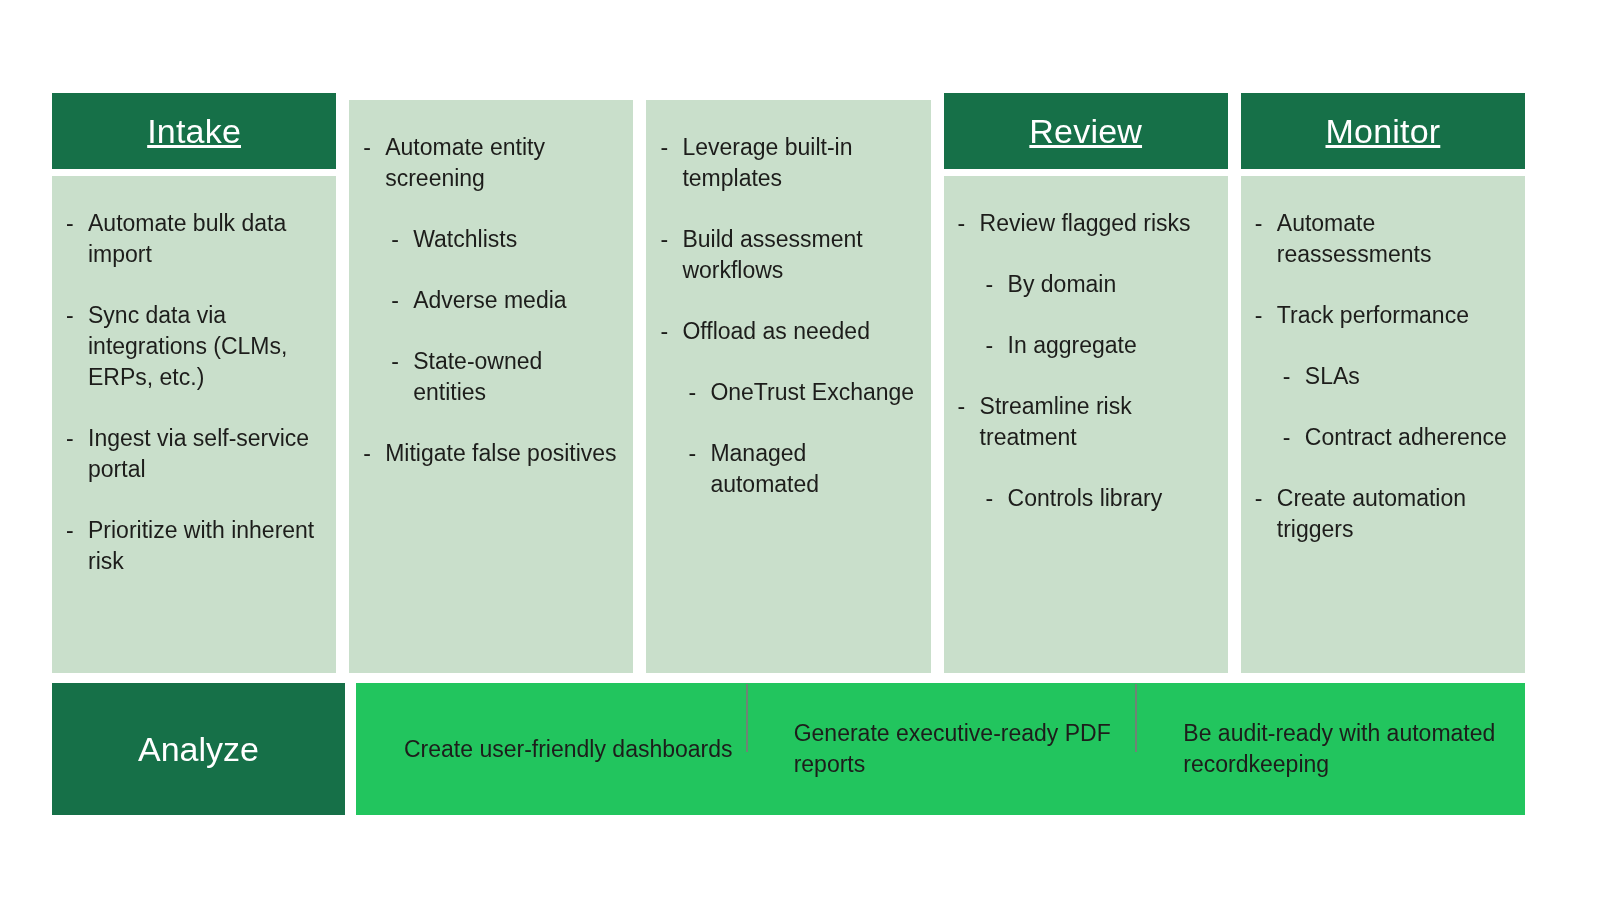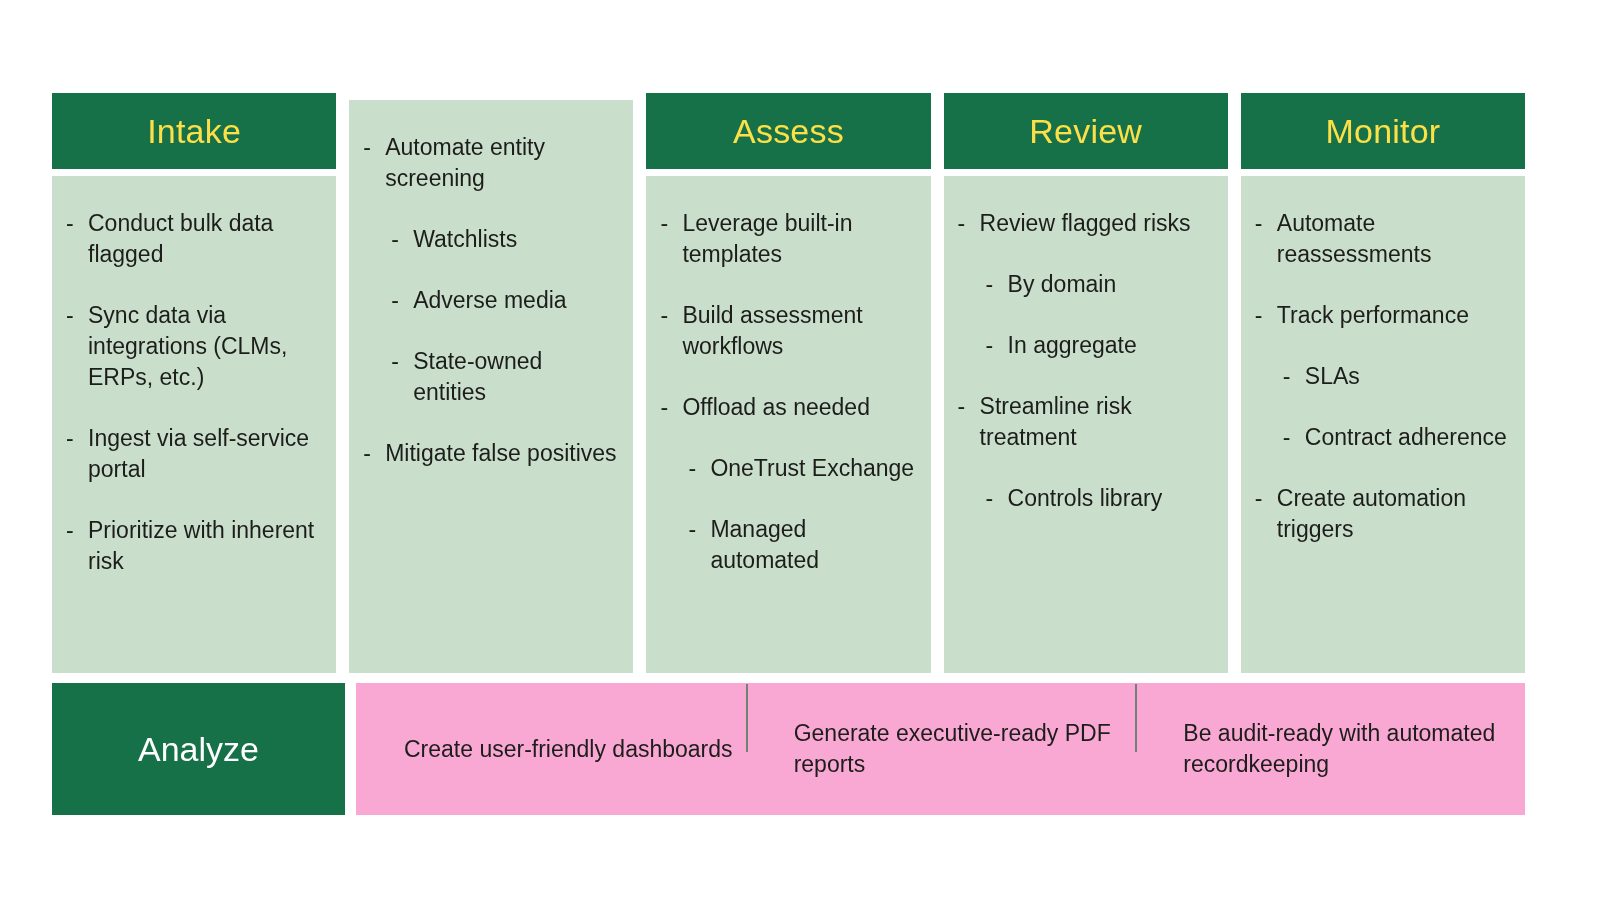--- a/index.html
+++ b/index.html
@@ -35,25 +35,26 @@
   }
   .stage-header {
     height: 76px;
     background: #167048;
     display: flex;
     align-items: center;
     justify-content: center;
     flex: 0 0 auto;
   }
   .stage-header span {
-    color: #fde047;
+    color: #ffffff;
     font-size: 34px;
     line-height: 1;
     font-weight: 400;
     letter-spacing: 0.2px;
+    text-decoration: underline;
   }
   .stage-body {
     margin-top: 7px;
     background: #c9dfcb;
     flex: 1 1 auto;
     padding: 32px 14px 10px 14px;
     box-sizing: border-box;
   }
 
   ul.bullets, ul.subbullets {
@@ -108,24 +109,23 @@
     justify-content: center;
   }
   .analyze-label span {
     color: #ffffff;
     font-size: 34px;
     line-height: 1;
     text-align: right;
   }
   .analyze-items {
     flex: 1 1 auto;
-    background: #f9a8d4;
+    background: #22c55e;
     display: flex;
     align-items: center;
-    justify-content: flex-end;
   }
   .analyze-item {
     flex: 1 1 0;
     padding: 0 0 0 48px;
     box-sizing: border-box;
     color: #1d1d1b;
     font-size: 23px;
     line-height: 31px;
     position: relative;
   }
@@ -146,21 +146,21 @@
 
   <div class="stages">
       <div class="stage">
         <div class="stage-header">
           <span>Intake</span>
         </div>
         <div class="stage-body">
           <ul class="bullets">
             <li class="bullet">
               <span class="dash">-</span>
-              <span class="btext">Conduct bulk data flagged</span>
+              <span class="btext">Automate bulk data import</span>
             </li>
             <li class="bullet">
               <span class="dash">-</span>
               <span class="btext">Sync data via integrations (CLMs, ERPs, etc.)</span>
             </li>
             <li class="bullet">
               <span class="dash">-</span>
               <span class="btext">Ingest via self-service portal</span>
             </li>
             <li class="bullet">
@@ -192,23 +192,20 @@
               </li>
             </ul>
             <li class="bullet">
               <span class="dash">-</span>
               <span class="btext">Mitigate false positives</span>
             </li>
           </ul>
         </div>
       </div>
       <div class="stage">
-        <div class="stage-header">
-          <span>Assess</span>
-        </div>
         <div class="stage-body">
           <ul class="bullets">
             <li class="bullet">
               <span class="dash">-</span>
               <span class="btext">Leverage built-in templates</span>
             </li>
             <li class="bullet">
               <span class="dash">-</span>
               <span class="btext">Build assessment workflows</span>
             </li>

